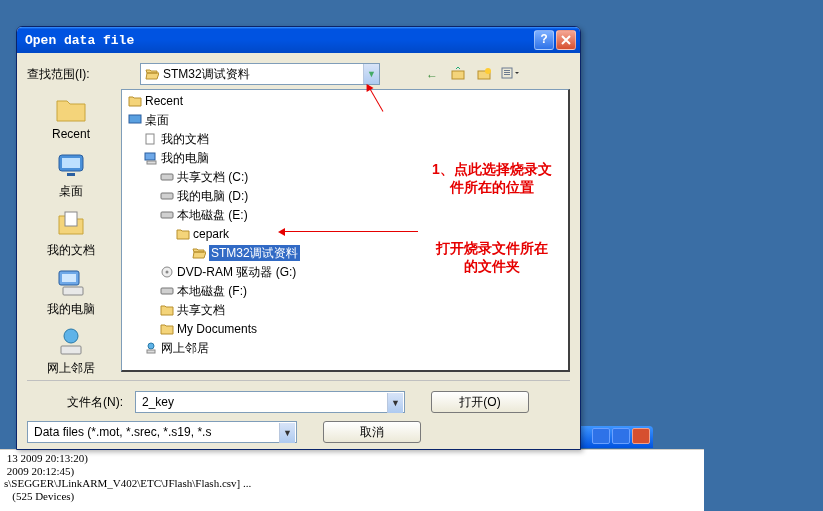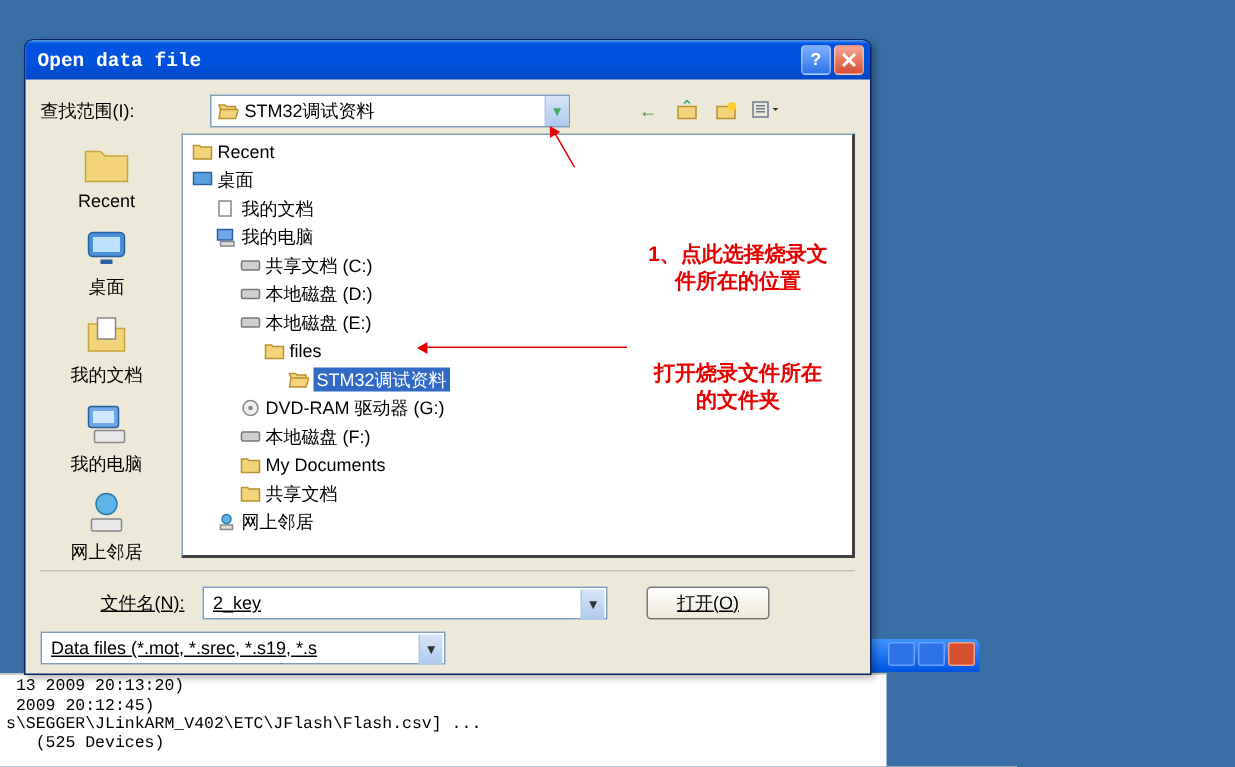--- a/index.html
+++ b/index.html
@@ -29,36 +29,36 @@
 .side-item .txt { font-size: 12px; }
 
 .tree-panel { flex: 1; background: #fff; border: 1px solid #7f9db9; border-right: 2px solid #404040; border-bottom: 2px solid #404040; padding: 3px 4px; overflow: auto; position: relative; }
 .tree ul { list-style: none; padding-left: 16px; }
 .tree > ul { padding-left: 2px; }
 .tree li { white-space: nowrap; line-height: 16px; display: block; position: relative; }
 .tree .row { display: inline-flex; align-items: center; gap: 3px; }
 .tree .sel { background: #316ac5; color: #fff; padding: 0 2px; }
 .ticon { width: 14px; height: 14px; display: inline-block; }
 
-.bottom { margin-top: 8px; border-top: 1px solid #c0c0c0; padding-top: 10px; display: flex; flex-direction: column; gap: 8px; text-decoration: underline; }
+.bottom { margin-top: 8px; border-top: 1px solid #c0c0c0; padding-top: 10px; display: flex; flex-direction: column; gap: 8px; }
 .brow { display: flex; align-items: center; gap: 8px; }
 .brow .lbl { width: 100px; text-align: right; padding-right: 4px; }
 .combo { position: relative; flex: 0 0 270px; height: 22px; background: #fff; border: 1px solid #7f9db9; display: flex; align-items: center; padding: 0 18px 0 6px; }
 .combo .dd { position: absolute; right: 1px; top: 1px; width: 16px; height: 20px; background: linear-gradient(to bottom,#d8e4f8,#aecaf0); border-left: 1px solid #b8c7de; display:flex;align-items:center;justify-content:center; font-size: 9px; color: #333; }
-.winbtn { width: 82px; height: 22px; background: linear-gradient(to bottom,#fff,#ece9d8); border: 1px solid #7a7a7a; border-radius: 3px; cursor: pointer; font-size: 12px; margin-left: 18px; text-align: center; }
+.winbtn { width: 98px; height: 22px; background: linear-gradient(to bottom,#fff,#ece9d8); border: 1px solid #7a7a7a; border-radius: 3px; cursor: pointer; font-size: 12px; margin-left: 18px; text-align: center; }
 
 .annot { position: absolute; color: #e60000; font-size: 14px; font-weight: bold; line-height: 1.3; text-align: center; pointer-events: none; }
 .arrow-line { position: absolute; background: #e60000; height: 1px; }
 .arrow-line::before { content:""; position:absolute; left:-6px; top:-3px; border: 4px solid transparent; border-right: 7px solid #e60000; }
 
 .bg-window { position: absolute; left: 573px; top: 426px; width: 80px; height: 22px; background: linear-gradient(to bottom,#3d95ff,#0053e1); border-radius: 4px 4px 0 0; display: flex; justify-content: flex-end; padding: 2px 3px; gap: 2px; }
 .bg-window .mini { width: 18px; height: 16px; background: #2e72e8; border: 1px solid #6aa0ff; border-radius: 2px; }
 .bg-window .mini.red { background: #d64f2f; border-color: #f0a08c; }
 
-.console { position: absolute; left: 0; bottom: 0; width: 591px; height: 62px; background: #fff; padding: 2px 4px; font-family: Liberation Mono, monospace; font-size: 11px; line-height: 1.15; white-space: pre; border-top: 1px solid #d4d0c8; }
+.console { position: absolute; left: 0; bottom: 0; width: 704px; height: 62px; background: #fff; padding: 2px 4px; font-family: Liberation Serif, serif; font-size: 11px; line-height: 1.15; white-space: pre; border-top: 1px solid #d4d0c8; }
 
 .folder-open-svg { fill: #f4d47a; stroke: #b8902e; stroke-width: 1; }
 </style>
 </head>
 <body>
 
 <div class="bg-window">
   <div class="mini"></div>
   <div class="mini"></div>
   <div class="mini red"></div>
@@ -193,34 +193,34 @@
                     <li><span class="row">
                           <svg class="ticon" viewBox="0 0 14 14">
                             <rect x="1" y="4" width="12" height="6" rx="1" fill="#d0d0d0" stroke="#777"></rect>
                           </svg>
                           <span>共享文档 (C:)</span>
                         </span></li>
                     <li><span class="row">
                           <svg class="ticon" viewBox="0 0 14 14">
                             <rect x="1" y="4" width="12" height="6" rx="1" fill="#d0d0d0" stroke="#777"></rect>
                           </svg>
-                          <span>本地磁盘 (D:)</span>
+                          <span>我的电脑 (D:)</span>
                         </span></li>
                     <li><span class="row">
                           <svg class="ticon" viewBox="0 0 14 14">
                             <rect x="1" y="4" width="12" height="6" rx="1" fill="#d0d0d0" stroke="#777"></rect>
                           </svg>
                           <span>本地磁盘 (E:)</span>
                         </span>
                       <ul>
                         <li><span class="row">
                               <svg class="ticon" viewBox="0 0 14 14">
                                 <path class="folder-open-svg" d="M1 3 h4 l1 1 h7 v8 H1 z"></path>
                               </svg>
-                              <span>files</span>
+                              <span>cepark</span>
                             </span>
                           <ul>
                             <li><span class="row">
                                   <svg class="ticon" viewBox="0 0 14 14">
                                     <path class="folder-open-svg" d="M1 3 h4 l1 1 h6 v2 H2 z M2 6 h12 l-2 6 H1 z"></path>
                                   </svg>
                                   <span class="sel">STM32调试资料</span>
                                 </span></li>
                           </ul>
                         </li>
@@ -236,27 +236,27 @@
                     <li><span class="row">
                           <svg class="ticon" viewBox="0 0 14 14">
                             <rect x="1" y="4" width="12" height="6" rx="1" fill="#d0d0d0" stroke="#777"></rect>
                           </svg>
                           <span>本地磁盘 (F:)</span>
                         </span></li>
                     <li><span class="row">
                           <svg class="ticon" viewBox="0 0 14 14">
                             <path class="folder-open-svg" d="M1 3 h4 l1 1 h7 v8 H1 z"></path>
                           </svg>
+                          <span>共享文档</span>
+                        </span></li>
+                    <li><span class="row">
+                          <svg class="ticon" viewBox="0 0 14 14">
+                            <path class="folder-open-svg" d="M1 3 h4 l1 1 h7 v8 H1 z"></path>
+                          </svg>
                           <span>My Documents</span>
-                        </span></li>
-                    <li><span class="row">
-                          <svg class="ticon" viewBox="0 0 14 14">
-                            <path class="folder-open-svg" d="M1 3 h4 l1 1 h7 v8 H1 z"></path>
-                          </svg>
-                          <span>共享文档</span>
                         </span></li>
                   </ul>
                 </li>
                 <li><span class="row">
                       <svg class="ticon" viewBox="0 0 14 14">
                         <circle cx="7" cy="5" r="3" fill="#5fb3e8" stroke="#2a7aa8"></circle>
                         <rect x="3" y="9" width="8" height="3" fill="#ddd" stroke="#888"></rect>
                       </svg>
                       <span>网上邻居</span>
                     </span></li>
@@ -274,20 +274,21 @@
           <span>2_key</span>
           <div class="dd">▼</div>
         </div>
         <button class="winbtn">打开(O)</button>
       </div>
       <div class="brow">
         <div class="combo">
           <span>Data files (*.mot, *.srec, *.s19, *.s</span>
           <div class="dd">▼</div>
         </div>
+        <button class="winbtn">取消</button>
       </div>
     </div>
   </div>
 </div>
 
 <div class="annot" style="left:412px; top:124px; width:160px;margin-top:36px;">1、点此选择烧录文<br>件所在的位置</div>
 <div class="arrow-line" style="left:368px; top:85px; width:30px; transform: rotate(60deg); transform-origin: left center;"></div>
 
 <div class="annot" style="left:412px; top:239px; width:160px;">打开烧录文件所在<br>的文件夹</div>
 <div class="arrow-line" style="left:280px; top:231px; width:138px;"></div>

